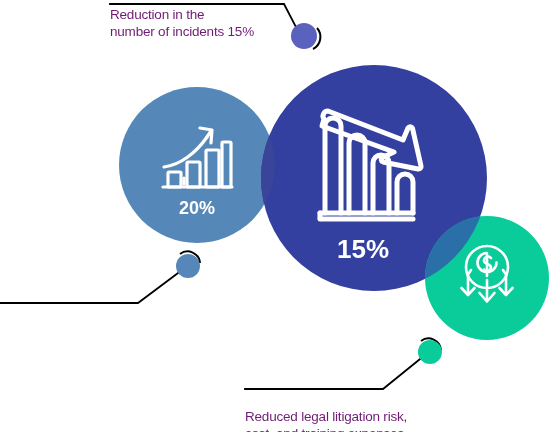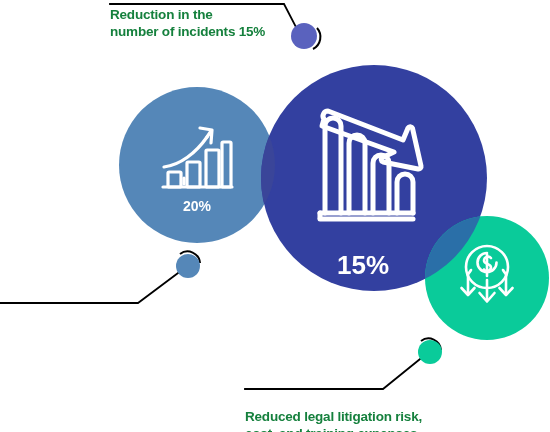--- a/index.html
+++ b/index.html
@@ -20,40 +20,40 @@
   #infographic svg.layer {
     position: absolute;
     left: 0;
     top: 0;
     width: 550px;
     height: 432px;
   }
   .callout-text {
     position: absolute;
     font-family: "Liberation Sans", sans-serif;
-    font-weight: bold;
+    font-weight: normal;
     font-size: 13.5px;
     line-height: 17px;
-    color: #15803d;
+    color: #701a75;
     white-space: pre-line;
     letter-spacing: -0.2px;
   }
   #label-incidents { left: 110px; top: 6px; width: 200px; }
   #label-productivity { left: 0px; top: 310px; width: 230px; }
   #label-legal { left: 245px; top: 408px; width: 230px; }
 
   .pct {
     position: absolute;
     color: #ffffff;
     font-family: "Liberation Sans", sans-serif;
     font-weight: bold;
     text-align: center;
   }
-  #pct-main { left: 308px; top: 234px; width: 110px; font-size: 26px; margin-top: 16px; }
-  #pct-secondary { left: 152px; top: 198px; width: 90px; font-size: 14px; }
+  #pct-main { left: 308px; top: 234px; width: 110px; font-size: 26px; }
+  #pct-secondary { left: 152px; top: 198px; width: 90px; font-size: 18px; }
 </style>
 </head>
 <body>
 
 <div id="infographic">
 
   <svg class="layer" viewBox="0 0 550 432" xmlns="http://www.w3.org/2000/svg">
 
     <defs>
       <clipPath id="clip-blue-circle">

